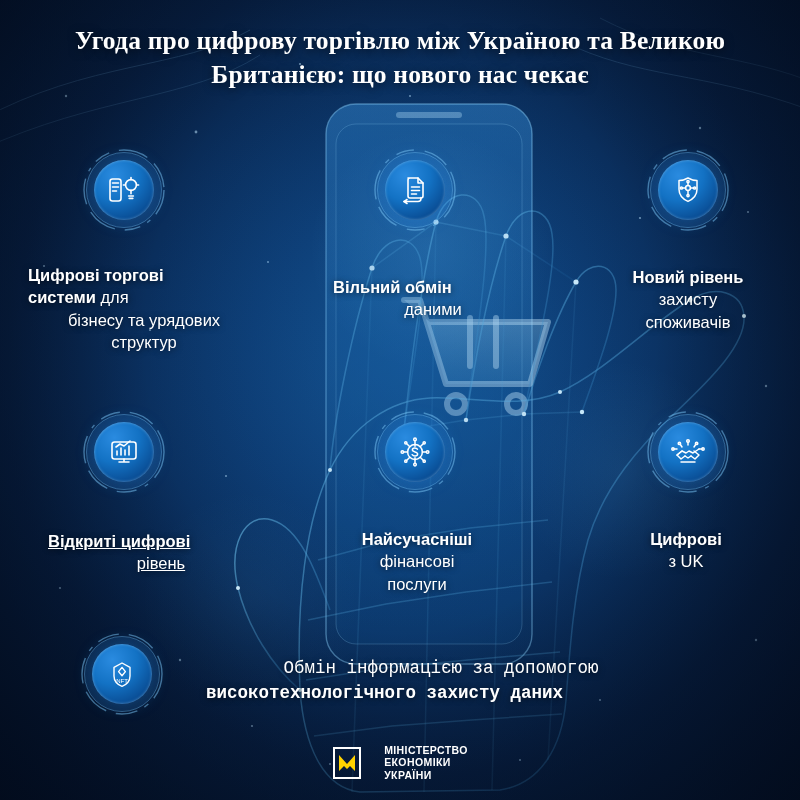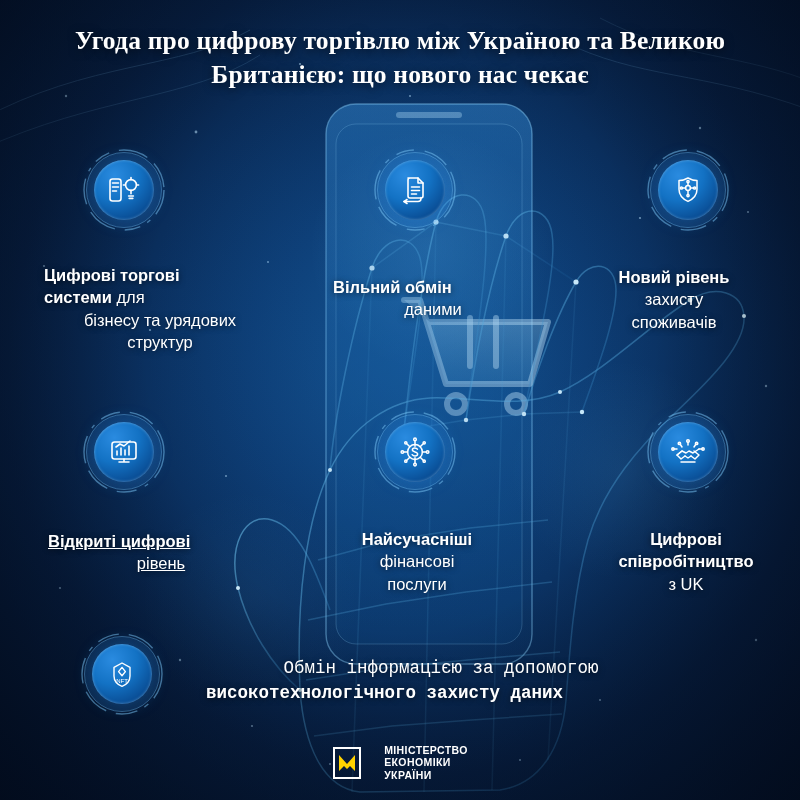--- a/index.html
+++ b/index.html
@@ -221,21 +221,21 @@
     <div class="disc">
       <svg viewBox="0 0 40 40" fill="none" stroke="#ffffff" stroke-width="1.6" stroke-linecap="round" stroke-linejoin="round">
         <rect x="6" y="9" width="11" height="22" rx="2.5"></rect>
         <path d="M8.5 13h6M8.5 17h6M8.5 21h4"></path>
         <circle cx="27" cy="15" r="5.4"></circle>
         <path d="M27 20.4v3.4M24.6 26h4.8M25.2 28.4h3.6"></path>
         <path d="M27 9.6v-2M32.6 15h2M19.4 15h1.6"></path>
       </svg>
     </div>
   </div>
-  <div class="caption c-left" style="left:44px; top:264px; width:232px;">
+  <div class="caption c-left" style="left:28px; top:264px; width:232px;">
     <div><b>Цифрові торгові</b></div>
     <div><b>системи</b><span class="light"> для</span></div>
     <div class="light">бізнесу та урядових</div>
     <div class="light">структур</div>
   </div>
 
   <div class="badge" style="left:377px; top:152px;">
     <div class="ring-outer"></div>
     <svg class="ring-dashes" viewBox="0 0 82 82">
       <circle cx="41" cy="41" r="40" fill="none" stroke="#7fc9f7" stroke-opacity="0.5" stroke-width="1.4" stroke-dasharray="30 9 5 9 18 11 26 8"></circle>
@@ -267,21 +267,21 @@
         <path d="M20 20.4v4.2"></path>
         <path d="M17.6 18h-3.2M25.6 18h-3.2"></path>
         <circle cx="13.4" cy="18" r="1.1"></circle>
           <circle cx="26.6" cy="18" r="1.1"></circle>
         <path d="M20 15.6v-3"></path>
           <circle cx="20" cy="11.6" r="1.1"></circle>
         <circle cx="20" cy="25.6" r="1.1"></circle>
       </svg>
     </div>
   </div>
-  <div class="caption c-center" style="left:564px; top:266px; width:220px;">
+  <div class="caption c-center" style="left:578px; top:266px; width:220px;">
     <div><b>Новий рівень</b></div>
     <div class="light">захисту</div>
     <div class="light">споживачів</div>
   </div>
 
   <div class="badge" style="left:86px; top:414px;">
     <div class="ring-outer"></div>
     <svg class="ring-dashes" viewBox="0 0 82 82">
       <circle cx="41" cy="41" r="40" fill="none" stroke="#7fc9f7" stroke-opacity="0.5" stroke-width="1.4" stroke-dasharray="28 9 4 9 20 10 26 8"></circle>
     </svg>
@@ -342,21 +342,20 @@
           <circle cx="11.4" cy="11.4" r="1.2"></circle>
         <circle cx="28.6" cy="11.4" r="1.2"></circle>
           <circle cx="5" cy="17" r="1.2"></circle>
         <circle cx="35" cy="17" r="1.2"></circle>
         <path d="M13 30h14"></path>
       </svg>
     </div>
   </div>
   <div class="caption c-center" style="left:572px; top:528px; width:228px;">
     <div><b>Цифрові</b></div>
-    <div><b>співробітництво</b></div>
     <div class="light">з UK</div>
   </div>
 
   <div class="badge" style="left:84px; top:636px;">
     <div class="ring-outer"></div>
     <svg class="ring-dashes" viewBox="0 0 82 82">
       <circle cx="41" cy="41" r="40" fill="none" stroke="#7fc9f7" stroke-opacity="0.5" stroke-width="1.4" stroke-dasharray="26 8 5 8 22 10 28 9"></circle>
     </svg>
     <div class="disc">
       <svg viewBox="0 0 40 40" fill="none" stroke="#ffffff" stroke-width="1.4" stroke-linecap="round" stroke-linejoin="round">

